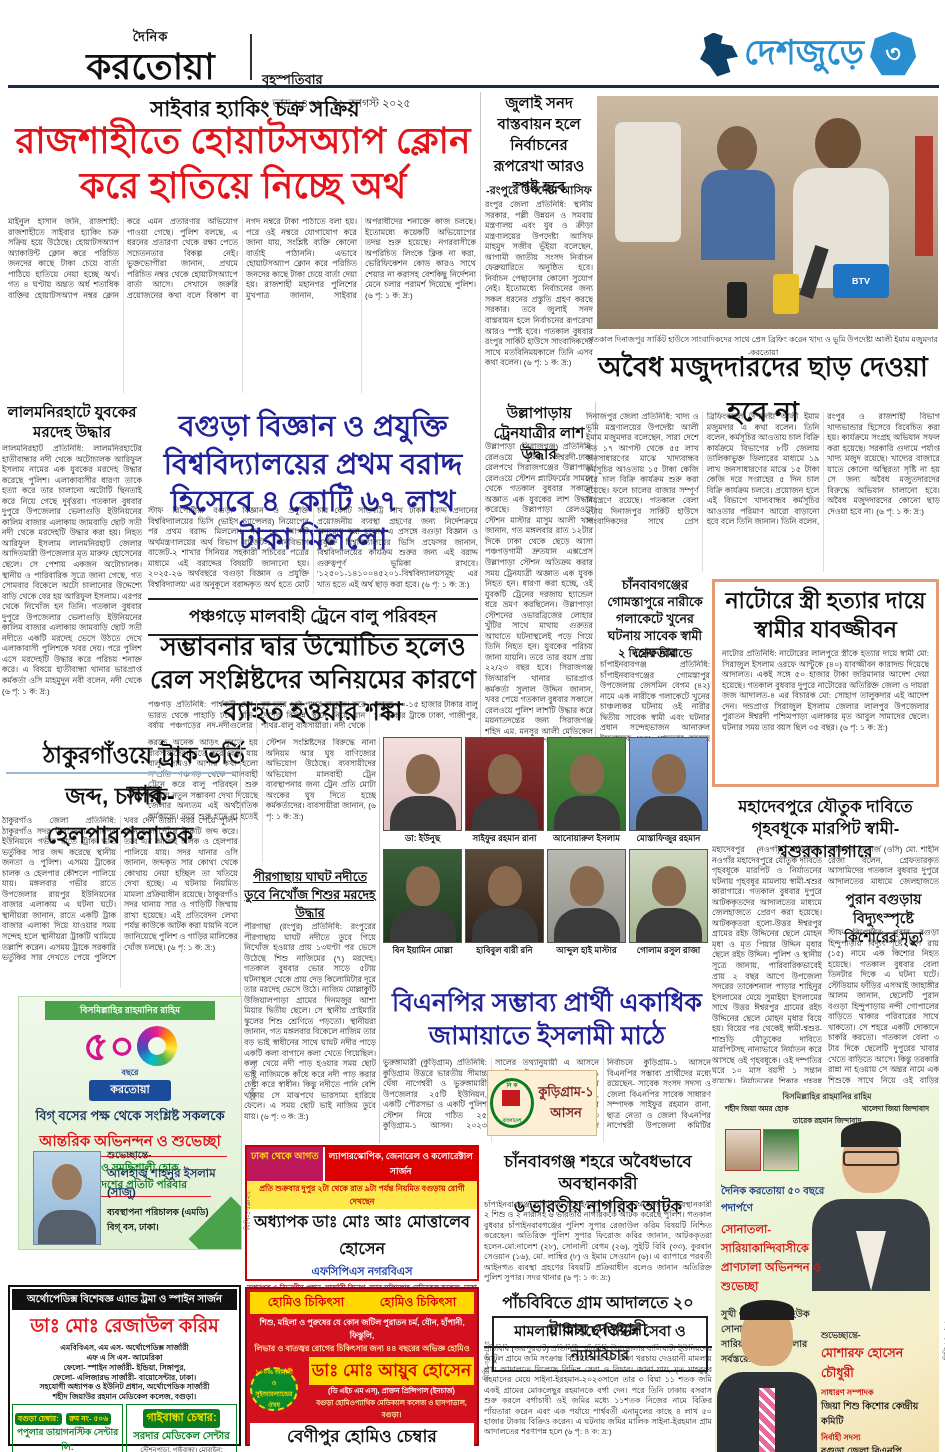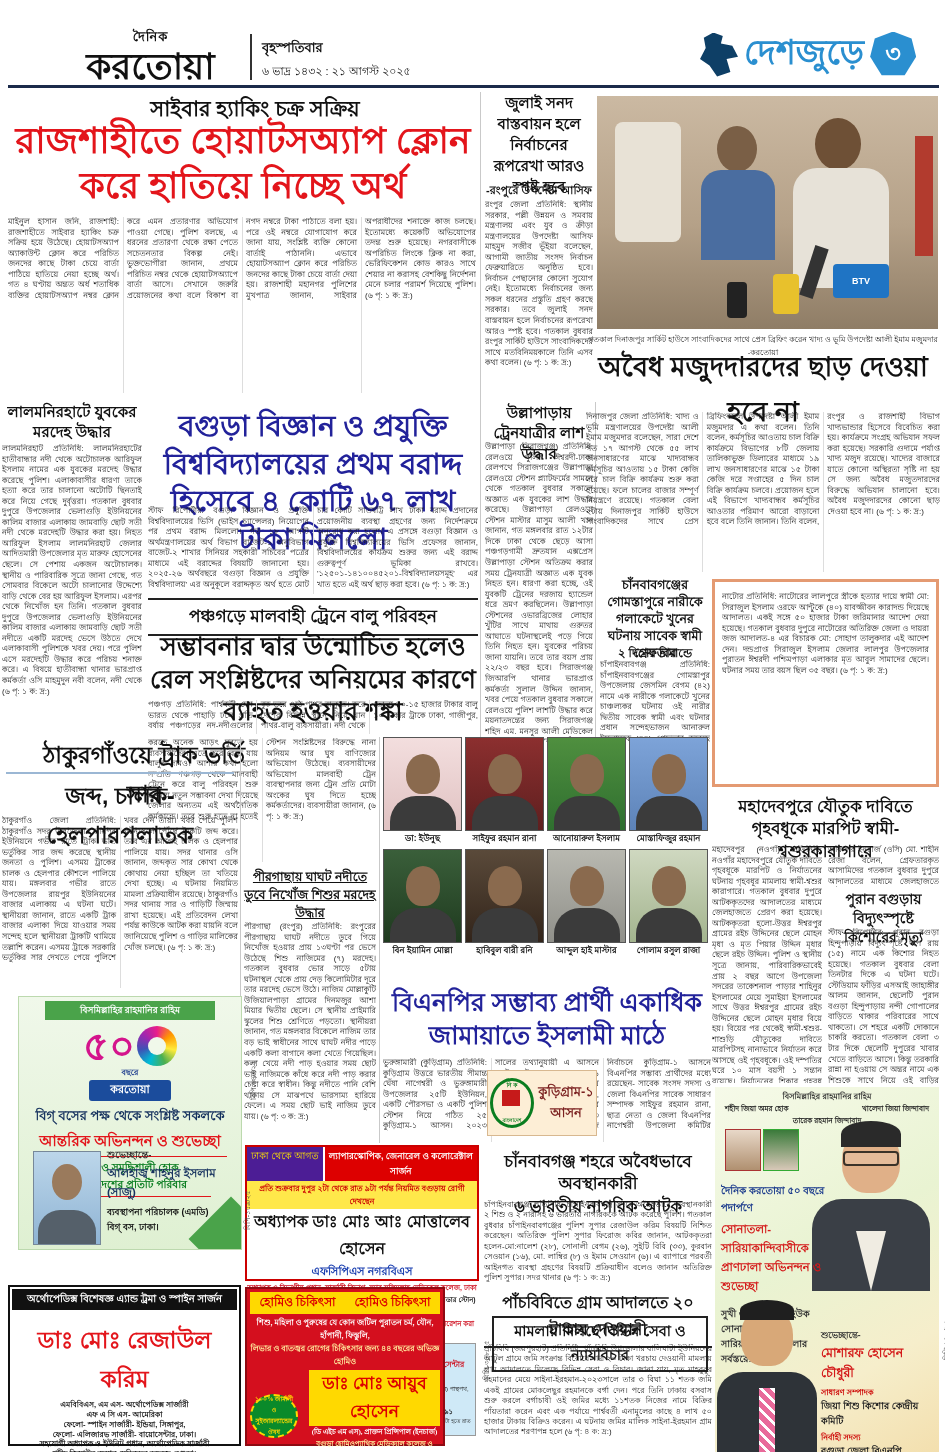--- a/index.html
+++ b/index.html
@@ -32,21 +32,21 @@
 <body>
 
 <div id="page">
 
   <div class="abs" style="left:58px;top:27px;width:185px;">
     <div class="ctr" style="font-size:13px;font-weight:800;letter-spacing:1px;">দৈনিক</div>
     <div class="ctr" style="font-size:36px;font-weight:900;line-height:1.05;">করতোয়া</div>
   </div>
   <div class="abs" style="left:250px;top:34px;width:2px;height:46px;background:#333;"></div>
   <div class="abs" style="left:262px;top:38px;">
-    <div style="font-size:13px;font-weight:800;">বৃহস্পতিবার</div>
+    <div style="font-size:13px;font-weight:800;margin-top:32px;">বৃহস্পতিবার</div>
     <div style="font-size:11px;margin-top:4px;">৬ ভাদ্র ১৪৩২ : ২১ আগস্ট ২০২৫</div>
   </div>
   <div class="abs" style="left:700px;top:26px;display:flex;align-items:center;gap:6px;">
     <div style="width:38px;height:44px;background:#0e3f66;clip-path:polygon(35% 0,60% 8%,55% 25%,85% 30%,100% 55%,70% 60%,80% 90%,45% 100%,25% 75%,0 60%,15% 35%,10% 12%);"></div>
     <div style="font-size:34px;font-weight:900;color:#2a8fd0;">দেশজুড়ে</div>
     <div style="width:46px;height:46px;background:#2a8fd0;clip-path:polygon(50% 0,90% 15%,100% 55%,75% 95%,25% 95%,0 55%,10% 15%);display:flex;align-items:center;justify-content:center;">
       <span style="color:#fff;font-size:24px;font-weight:900;">৩</span>
     </div>
   </div>
   <div class="abs" style="left:8px;top:85px;width:931px;border-top:3px solid #1b2a4a;"></div>
@@ -80,20 +80,21 @@
   <div class="abs bt cols3" style="left:586px;top:412px;width:354px;height:160px;overflow:hidden;">দিনাজপুর জেলা প্রতিনিধি: খাদ্য ও ভূমি মন্ত্রণালয়ের উপদেষ্টা আলী ইমাম মজুমদার বলেছেন, সারা দেশে গত ১৭ আগস্ট থেকে ৫৫ লাখ জনসাধারণের মাঝে খাদ্যবান্ধব কর্মসূচির আওতায় ১৫ টাকা কেজি দরে চাল বিক্রি কার্যক্রম শুরু করা হয়েছে। ফলে চালের বাজার সম্পূর্ণ নিয়ন্ত্রণে রয়েছে। গতকাল বেলা ২টায় দিনাজপুর সার্কিট হাউসে সাংবাদিকদের সাথে প্রেস ব্রিফিংকালে উপদেষ্টা আলী ইমাম মজুমদার এ কথা বলেন। তিনি বলেন, কর্মসূচির আওতায় চাল বিক্রি কার্যক্রমে বিভাগের ৮টি জেলায় তালিকাভুক্ত ডিলারের মাধ্যমে ১৯ লাখ জনসাধারণের মাঝে ১৫ টাকা কেজি দরে সপ্তাহের ৫ দিন চাল বিক্রি কার্যক্রম চলবে। প্রয়োজন হলে এই বিভাগে খাদ্যবান্ধব কর্মসূচির আওতার পরিমাণ আরো বাড়ানো হবে বলে তিনি জানান। তিনি বলেন, রংপুর ও রাজশাহী বিভাগ খাদ্যভান্ডার হিসেবে বিবেচিত করা হয়। কার্যক্রমে সংগ্রহ অভিযান সফল করা হয়েছে। সরকারি গুদামে পর্যাপ্ত খাদ্য মজুদ রয়েছে। খাদ্যের বাজারে যাতে কোনো অস্থিরতা সৃষ্টি না হয় সে জন্য অবৈধ মজুতদারদের বিরুদ্ধে অভিযান চালানো হবে। অবৈধ মজুদদারদের কোনো ছাড় দেওয়া হবে না। (৬ পৃ: ১ ক: দ্র:)</div>
 
   <div class="abs ctr" style="left:485px;top:403px;width:108px;font-size:15px;font-weight:900;line-height:1.35;">উল্লাপাড়ায় ট্রেনযাত্রীর লাশ উদ্ধার</div>
   <div class="abs bt" style="left:485px;top:442px;width:108px;height:300px;overflow:hidden;">উল্লাপাড়া (সিরাজগঞ্জ) প্রতিনিধি: রেলওয়ে পুলিশ ঈশ্বরদী-ঢাকা রেলপথে সিরাজগঞ্জের উল্লাপাড়া রেলওয়ে স্টেশন প্ল্যাটফর্মের সামনে থেকে গতকাল বুধবার সকালে অজ্ঞাত এক যুবকের লাশ উদ্ধার করেছে। উল্লাপাড়া রেলওয়ে স্টেশন মাস্টার মাসুম আলী খান জানান, গত মঙ্গলবার রাত ১২টার দিকে ঢাকা থেকে ছেড়ে আসা পঞ্চগড়গামী দ্রুতযান এক্সপ্রেস উল্লাপাড়া স্টেশন অতিক্রম করার সময় ট্রেনযাত্রী অজ্ঞাত এক যুবক নিহত হন। ধারণা করা হচ্ছে, ওই যুবকটি ট্রেনের দরজায় হ্যান্ডেল ধরে ভ্রমণ করছিলেন। উল্লাপাড়া স্টেশনের ওভারব্রিজের লোহার খুঁটির সাথে মাথায় গুরুতর আঘাতে ঘটনাস্থলেই পড়ে গিয়ে তিনি নিহত হন। যুবকের পরিচয় জানা যায়নি। তবে তার বয়স প্রায় ২২/২৩ বছর হবে। সিরাজগঞ্জ জিআরপি থানার ভারপ্রাপ্ত কর্মকর্তা সুলাল উদ্দিন জানান, খবর পেয়ে গতকাল বুধবার সকালে রেলওয়ে পুলিশ লাশটি উদ্ধার করে ময়নাতদন্তের জন্য সিরাজগঞ্জ শহিদ এম. মনসুর আলী মেডিকেল কলেজ হাসপাতালে পাঠিয়েছে। যুবকের পরিচয় জানা যায়নি।</div>
 
   <div class="abs ctr" style="left:600px;top:577px;width:110px;font-size:12.5px;font-weight:900;line-height:1.35;">চাঁনবাবগঞ্জের গোমস্তাপুরে নারীকে গলাকেটে খুনের ঘটনায় সাবেক স্বামী গ্রেফতার</div>
   <div class="abs ctr" style="left:600px;top:645px;width:110px;font-size:11.5px;font-weight:800;">২ দিনের রিমান্ডে</div>
   <div class="abs bt" style="left:600px;top:660px;width:110px;height:84px;overflow:hidden;">চাঁপাইনবাবগঞ্জ প্রতিনিধি: চাঁপাইনবাবগঞ্জের গোমস্তাপুর উপজেলায় জেসমিন বেগম (৪২) নামে এক নারীকে গলাকেটে খুনের চাঞ্চল্যকর ঘটনায় ওই নারীর দ্বিতীয় সাবেক স্বামী এবং ঘটনার প্রধান সন্দেহভাজন আনারুল ইসলামকে (৪৪) গ্রেফতার করেছে পুলিশ। (৬ পৃ: ১ ক: দ্র:)</div>
 
   <div class="abs boxed" style="left:712px;top:579px;width:227px;height:208px;padding:5px 7px;box-sizing:border-box;">
+    <div class="ctr" style="font-size:22px;font-weight:900;line-height:1.3;">নাটোরে স্ত্রী হত্যার দায়ে স্বামীর যাবজ্জীবন</div>
     <div class="bt" style="margin-top:5px;height:120px;overflow:hidden;">নাটোর প্রতিনিধি: নাটোরের লালপুরে স্ত্রীকে হত্যার দায়ে স্বামী মো: সিরাজুল ইসলাম ওরফে আন্টুকে (৪০) যাবজ্জীবন কারাদন্ড দিয়েছে আদালত। একই সঙ্গে ৫০ হাজার টাকা জরিমানার আদেশ দেয়া হয়েছে। গতকাল বুধবার দুপুরে নাটোরের অতিরিক্ত জেলা ও দায়রা জজ আদালত-৪ এর বিচারক মো: সোহাগ তালুকদার এই আদেশ দেন। দন্ডপ্রাপ্ত সিরাজুল ইসলাম জেলার লালপুর উপজেলার পুরাতন ঈশ্বরদী পশ্চিমপাড়া এলাকার মৃত আবুল সামাদের ছেলে। ঘটনার সময় তার বয়স ছিল ৩৫ বছর। (৬ পৃ: ১ ক: দ্র:)</div>
   </div>
 
   <div class="abs ctr" style="left:712px;top:795px;width:227px;font-size:16.5px;font-weight:900;line-height:1.35;">মহাদেবপুরে যৌতুক দাবিতে গৃহবধূকে মারপিট স্বামী-শ্বশুরকারাগারে</div>
   <div class="abs bt" style="left:712px;top:845px;width:110px;height:238px;overflow:hidden;">মহাদেবপুর (নওগাঁ) প্রতিনিধি: নওগাঁর মহাদেবপুরে যৌতুক দাবিতে গৃহবধূকে মারপিট ও নির্যাতনের ঘটনায় গৃহবধূর মামলায় স্বামী-শ্বশুর কারাগারে। গতকাল বুধবার দুপুরে আটককৃতদের আদালতের মাধ্যমে জেলহাজতে প্রেরণ করা হয়েছে। আটককৃতরা হলো-উত্তর ঈশ্বরপুর গ্রামের রইচ উদ্দিনের ছেলে মোহন মৃধা ও মৃত পিয়ার উদ্দিন মৃধার ছেলে রইচ উদ্দিন। পুলিশ ও স্থানীয় সূত্রে জানায়, পারিবারিকভাবেই প্রায় ২ বছর আগে উপজেলা সদরের তাকেশনাল পাড়ার শাহিনুর ইসলামের মেয়ে সুমাইয়া ইসলামের সাথে উত্তর ঈশ্বরপুর গ্রামের রইচ উদ্দিনের ছেলে মোহন মৃধার বিয়ে হয়। বিয়ের পর থেকেই স্বামী-শ্বশুর-শাশুড়ি যৌতুকের দাবিতে মারপিটসহ নানাভাবে নির্যাতন করে আসছে ওই গৃহবধূকে। ওই দম্পতির ঘরে ১০ মাস বয়সী ১ সন্তান রয়েছে। নির্যাতনের শিকার গৃহবধূ সুমাইয়া বাদি হয়ে গত মঙ্গলবার রাতে যৌতুকের দাবিতে মারপিট করে জখম ও সহযোগিতার অভিযোগে স্বামী-শ্বশুর-শাশুড়ির বিরুদ্ধে থানায় মামলা দায়ের করলে রাতেই পুলিশ অভিযান চালিয়ে স্বামী মোহন মৃধা ও শ্বশুর রইচ উদ্দিনকে গ্রেফতার করে। থানার</div>
   <div class="abs bt" style="left:828px;top:845px;width:111px;height:42px;overflow:hidden;">অফিসার ইনচার্জ (ওসি) মো. শাহীন রেজা বলেন, গ্রেফতারকৃত আসামিদের গতকাল বুধবার দুপুরে আদালতের মাধ্যমে জেলহাজতে পাঠানো হয়েছে।</div>
 
   <div class="abs ctr" style="left:828px;top:890px;width:111px;font-size:14px;font-weight:900;line-height:1.35;">পুরান বগুড়ায় বিদ্যুৎস্পৃষ্টে কিশোরের মৃত্যু</div>
   <div class="abs bt" style="left:828px;top:928px;width:111px;height:156px;overflow:hidden;">স্টাফ রিপোর্টার: পূরান বগুড়া হিন্দুপাড়ায় বিদ্যুৎস্পৃষ্টে দীপ রায় (১৫) নামে এক কিশোর নিহত হয়েছে। গতকাল বুধবার বেলা তিনটার দিকে এ ঘটনা ঘটে। স্টেডিয়াম ফাঁড়ির এসআই জাহাঙ্গীর আলম জানান, ছেলেটি পুরান বগুড়া হিন্দুপাড়ায় নন্দী গোপালের বাড়িতে থাকার পরিবারের সাথে থাকতো। সে শহরে একটি দোকানে চাকরি করতো। গতকাল বেলা ৩ টার দিকে ছেলেটি দুপুরের খাবার খেতে বাড়িতে আসে। কিন্তু তরকারি রান্না না হওয়ায় সে অন্তর নামে এক শিশুকে সাথে নিয়ে ওই বাড়ির নির্মাণাধীন তিনতলায় যায়। এরপর কৌতূহলবশত দোতলার ফলঙ ছাদে নামার চেষ্টা করে। কিন্তু দোমাদে চেষ্টার সময় বিদ্যুতায়িত হয়। এসময় বিকট শব্দ হয়। (৬ পৃ: ১ ক: দ্র:)</div>
 
@@ -241,21 +242,21 @@
       <div style="font-size:11.5px;font-weight:900;color:#16325e;margin-top:2px;">আলহাজ্ব শাহনুর ইসলাম (সাজু)</div>
       <div style="font-size:9px;font-weight:700;margin-top:2px;">ব্যবস্থাপনা পরিচালক (এমডি)</div>
       <div style="font-size:9px;font-weight:700;">বিগ্ বস, ঢাকা।</div>
     </div>
     <div style="position:absolute;right:-20px;bottom:-20px;width:60px;height:60px;background:#4aa34a;transform:rotate(45deg);"></div>
   </div>
   <div class="abs tinyrot" style="left:248px;top:1100px;">বিপি-১৪৩/২৫</div>
 
   <div class="abs" style="left:8px;top:1285px;width:233px;height:161px;border:2px solid #111;box-sizing:border-box;padding:2px;">
     <div class="ctr" style="background:#111;color:#fff;font-size:10px;font-weight:800;padding:2px 0;">অর্থোপেডিক্স বিশেষজ্ঞ এ্যান্ড ট্রমা ও স্পাইন সার্জন</div>
-    <div class="ctr hl-red" style="font-size:23px;font-weight:900;margin-top:12px;">ডাঃ মোঃ রেজাউল করিম</div>
+    <div class="ctr hl-red" style="font-size:19px;font-weight:900;margin-top:1px;">ডাঃ মোঃ রেজাউল করিম</div>
     <div class="ctr" style="font-size:7.6px;font-weight:700;line-height:1.3;">
 
     <div>এমবিবিএস, এম এস- অর্থোপেডিক্স সার্জারী</div>
         <div>এফ এ সি এস- আমেরিকা</div>
         <div>ফেলো- স্পাইন সার্জারী- ইন্ডিয়া, সিঙ্গাপুর,</div>
         <div>ফেলো- এলিজারভ সার্জারী- বায়োসেন্টার, ঢাকা।</div>
         <div>সহযোগী অধ্যাপক ও ইউনিট প্রধান, অর্থোপেডিক সার্জারী</div>
         <div>শহীদ জিয়াউর রহমান মেডিকেল কলেজ, বগুড়া।</div>
       </div>
     <div style="display:flex;gap:3px;margin-top:2px;">
@@ -269,21 +270,21 @@
         <div class="ctr"><span class="pill" style="font-size:11px;">গাইবান্ধা চেম্বার:</span></div>
         <div class="greentxt ctr" style="font-size:10px;font-weight:900;">সরদার মেডিকেল সেন্টার</div>
         <div class="ctr" style="font-size:6.5px;">স্টেশনপাড়া, গাইবান্ধা। মোবাইল: ০১৭৬৫-১৫৪১৫৬</div>
 
       </div>
     </div>
   </div>
 
   <div class="abs" style="left:245px;top:1145px;width:234px;height:136px;border:2px solid #c00;box-sizing:border-box;background:#fff;">
     <div style="display:flex;">
-      <div style="background:#4c1d95;color:#ffe400;font-size:9.5px;font-weight:400;padding:2px 4px;flex:none;">ঢাকা থেকে আগত</div>
+      <div style="background:#be185d;color:#ffe400;font-size:9.5px;font-weight:700;padding:2px 4px;flex:none;">ঢাকা থেকে আগত</div>
       <div style="background:#d00;color:#fff;font-size:8.8px;font-weight:800;padding:2px 3px;flex:1;text-align:center;margin-left:2px;">ল্যাপারস্কোপিক, জেনারেল ও কলোরেক্টাল সার্জন</div>
     </div>
     <div class="ctr" style="background:#ffe84a;color:#c00;font-size:7.8px;font-weight:800;padding:1px 0;">প্রতি শুক্রবার দুপুর ২টা থেকে রাত ৯টা পর্যন্ত নিয়মিত বগুড়ায় রোগী দেখছেন</div>
     <div class="ctr" style="font-size:16px;font-weight:900;">অধ্যাপক ডাঃ মোঃ আঃ মোত্তালেব হোসেন</div>
     <div class="ctr bluetxt" style="font-size:11px;font-weight:900;">এফসিপিএস  নগরবিএস</div>
     <div class="ctr redtxt" style="font-size:7px;font-weight:800;">অধ্যাপক ও বিভাগীয় প্রধান, সার্জারী বিভাগ, স্যার সলিমুল্লাহ মেডিকেল কলেজ, ঢাকা</div>
     <div class="ctr" style="font-size:6.8px;font-weight:800;">পেট না কেটে ল্যাপারস্কপির পদ্ধতিতে (ফুটো করে) পিত্তথলির পাথর (গল ব্লাডার স্টোন) অপারেশন</div>
     <div class="ctr redtxt" style="font-size:7px;font-weight:800;">সকল প্রকার জটিল ও কঠিন রোগের চিকিৎসা করা হয় ও প্রয়োজনে অপারেশন করা হয়</div>
     <div style="display:flex;gap:2px;padding:1px;">
       <div style="flex:1;border:1px solid #999;padding:1px;">
@@ -297,21 +298,21 @@
         <div class="ctr redtxt" style="font-size:8px;font-weight:900;">ঢাকা চেম্বার:</div>
         <div class="ctr redtxt" style="font-size:7.8px;font-weight:900;">কমফোর্ট ডায়াগনস্টিক সেন্টার (প্রাঃ) লিঃ</div>
         <div class="ctr" style="font-size:6px;">১৬৫/ই, গ্রীন রোড (চৌধুরী ভবন) পান্থপথ, ঢাকা</div>
         <div class="ctr" style="font-size:6.8px;font-weight:800;">(ভর্তি) ০১৩২৫৪০৫১৯১</div>
         <div class="ctr" style="font-size:5.5px;">রোগী দেখার সময়: প্রতিদিন সন্ধ্যা ৬টা হতে রাত ৯টা পর্যন্ত</div>
       </div>
     </div>
   </div>
   <div class="abs tinyrot" style="left:242px;top:1230px;">বিপি-১৫৯/২৫</div>
 
-  <div class="abs" style="left:245px;top:1287px;width:200px;height:159px;background:#d40f1e;border:2px solid #8f0a12;box-sizing:border-box;padding:3px;font-family:Liberation Serif, serif;">
+  <div class="abs" style="left:245px;top:1287px;width:234px;height:159px;background:#d40f1e;border:2px solid #8f0a12;box-sizing:border-box;padding:3px;">
     <div style="display:flex;justify-content:space-around;background:#ffd900;color:#d00;font-size:12px;font-weight:900;padding:1px 0;">
       <span>হোমিও চিকিৎসা</span>
       <span>হোমিও চিকিৎসা</span>
     </div>
     <div class="ctr" style="color:#fff;font-size:8px;font-weight:800;margin-top:2px;">শিশু, মহিলা ও পুরুষের যে কোন জটিল পুরাতন চর্ম, যৌন, হাঁপানী, ফিস্তুলি,</div>
     <div class="ctr" style="color:#ffec9e;font-size:8px;font-weight:800;">লিভার ও বাতজ্বর রোগের চিকিৎসার জন্য ৪৪ বছরের অভিজ্ঞ হোমিও</div>
     <div style="display:flex;gap:11px;align-items:center;margin-top:2px;">
       <div style="flex:none;width:48px;height:44px;background:#0a8a2a;border-radius:50%;border:2px dashed #ffd900;color:#ffd900;font-size:6.2px;font-weight:800;display:flex;align-items:center;justify-content:center;text-align:center;padding:2px;box-sizing:border-box;">১০০% জার্মানী ও সুইজারল্যান্ডের ঔষধ</div>
       <div style="flex:1;">
         <div class="ctr" style="background:#ffd900;color:#d00;font-size:17px;font-weight:900;">ডাঃ মোঃ আয়ুব হোসেন</div>

